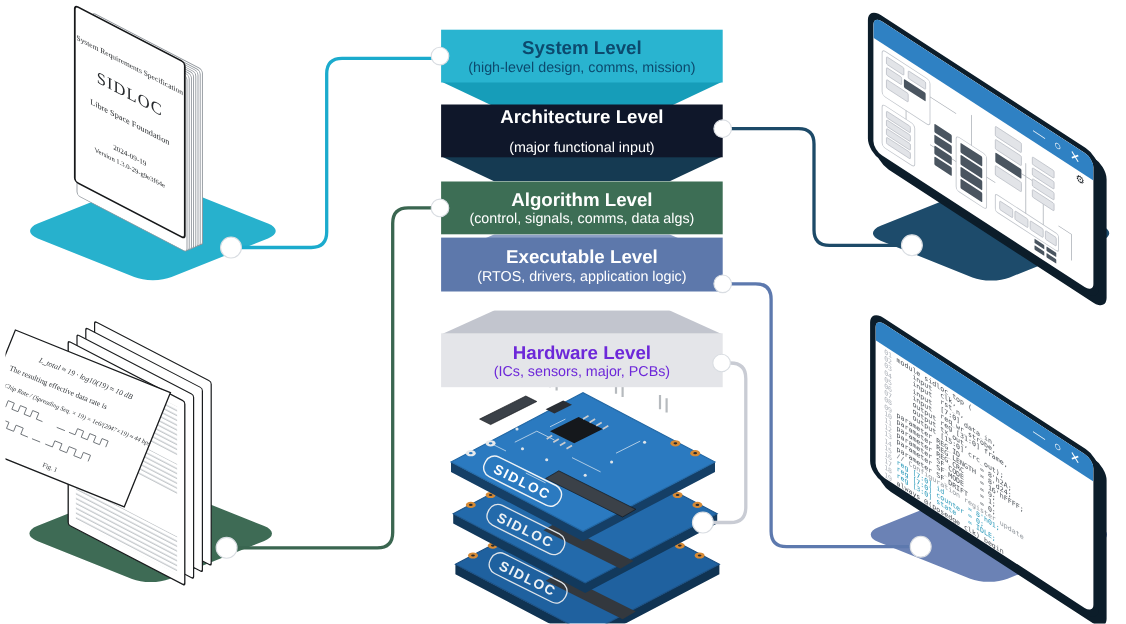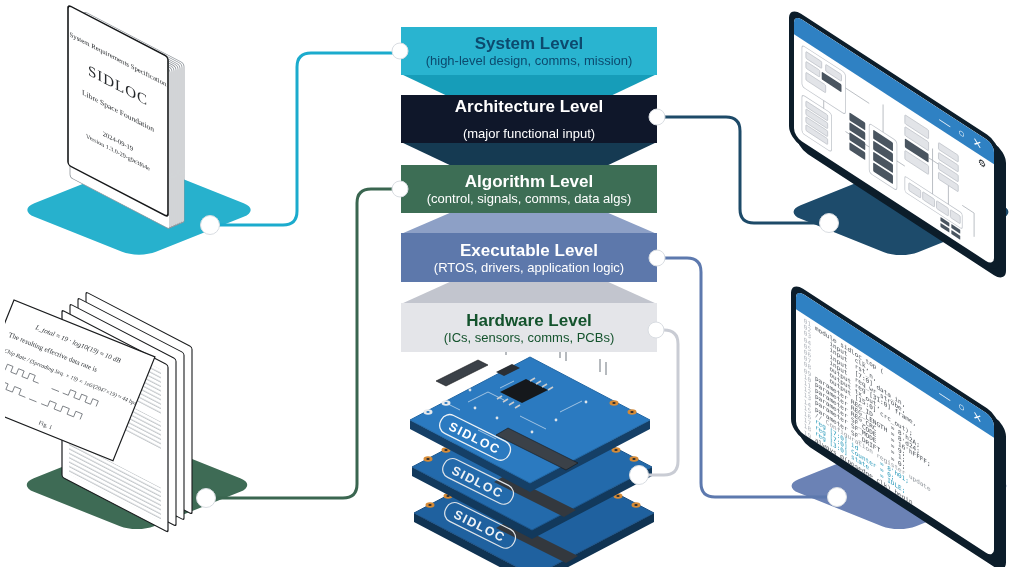--- a/index.html
+++ b/index.html
@@ -16,21 +16,21 @@
        justify-content:center;text-align:center;color:#fff;}
   .lvl .t{font-weight:bold;font-size:17px;line-height:19px;}
   .lvl .s{font-size:13px;line-height:15px;}
   .trap{position:absolute;left:401px;width:256px;z-index:3;}
   #lvl-system{top:27px;height:48px;background:#29b4d0;}
   #trap-system{top:74px;height:23px;background:#169db9;clip-path:polygon(0 0,100% 0,81% 100%,19% 100%);}
   #lvl-architecture{top:95px;height:48px;background:#1d4a68;}
   #trap-architecture{top:142px;height:23px;background:#153a52;clip-path:polygon(0 0,100% 0,81% 100%,19% 100%);}
   #lvl-algorithm{top:165px;height:48px;background:#3d6e55;}
   #trap-executable{top:213px;height:21px;background:#8da0c6;clip-path:polygon(19% 0,81% 0,100% 100%,0 100%);}
-  #lvl-executable{top:233px;height:49px;background:#5d78ab;}
+  #lvl-executable{top:216px;height:49px;background:#5d78ab;}
   #trap-hardware{top:282px;height:22px;background:#c2c5ce;clip-path:polygon(19% 0,81% 0,100% 100%,0 100%);}
   #lvl-hardware{top:303px;height:49px;background:#e4e5e9;color:#2472b8;}
   
   #wires{position:absolute;left:0;top:0;z-index:3;pointer-events:none;}
   #nodes{position:absolute;left:0;top:0;z-index:5;pointer-events:none;}
   
   .illus{position:absolute;z-index:2;}
   
   .monitor{position:absolute;z-index:2;transform:skewY(33deg);transform-origin:0 0;
            background:#0c1d2a;border-radius:12px;padding:5px;box-shadow:7px 4px 0 #0c1d2a;}
@@ -403,23 +403,23 @@
     <div class="s">(control, signals, comms, data algs)</div>
   </div>
 
   <div class="trap" id="trap-executable" style="background: rgb(141, 160, 198);"></div>
   <div class="lvl" id="lvl-executable" style="background: rgb(93, 120, 171); color: rgb(255, 255, 255);">
     <div class="t">Executable Level</div>
     <div class="s">(RTOS, drivers, application logic)</div>
   </div>
 
   <div class="trap" id="trap-hardware" style="background: rgb(194, 197, 206);"></div>
-  <div class="lvl" id="lvl-hardware" style="background: rgb(228, 229, 233); color: #14532d;">
+  <div class="lvl" id="lvl-hardware" style="background: rgb(228, 229, 233); color: #6d28d9;">
     <div class="t">Hardware Level</div>
-    <div class="s">(ICs, sensors, comms, PCBs)</div>
+    <div class="s">(ICs, sensors, major, PCBs)</div>
   </div>
 
   <svg id="nodes" width="1024" height="567" viewBox="0 0 1024 567">
     <g fill="#ffffff" stroke="#d9dde2" stroke-width="1">
       <circle cx="400" cy="51" r="8"></circle>
       <circle cx="657" cy="117" r="8"></circle>
       <circle cx="400" cy="189" r="8"></circle>
       <circle cx="657" cy="258" r="8"></circle>
       <circle cx="656" cy="330" r="8"></circle>
       <circle cx="210" cy="225" r="9.5"></circle>

